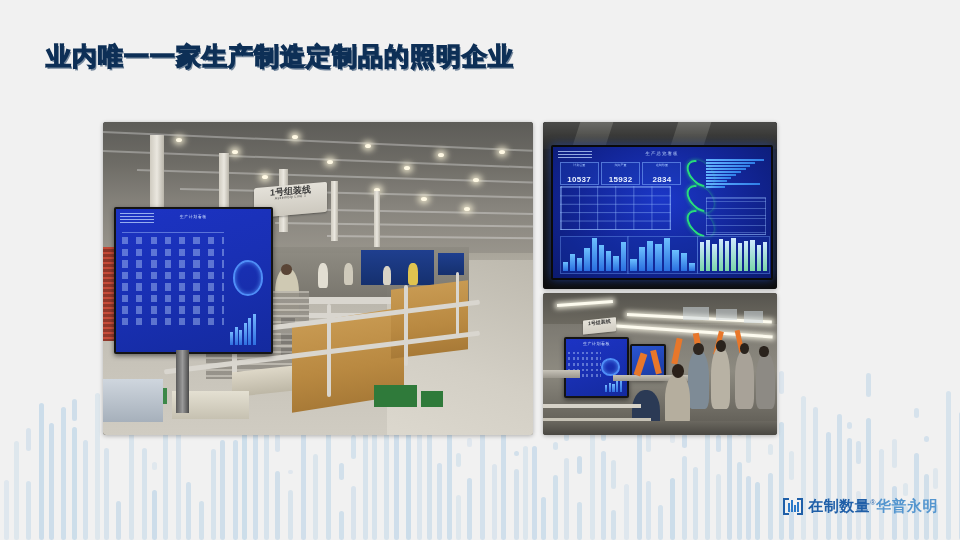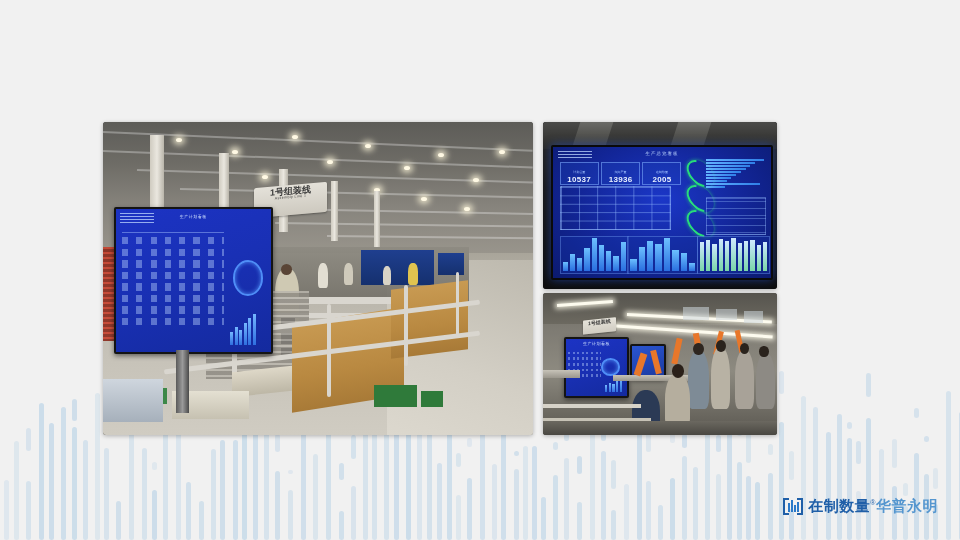--- a/index.html
+++ b/index.html
@@ -188,21 +188,21 @@
     overflow:hidden;
   }
   .dr-hdr {
     position:absolute; left:0; right:0; top:3%;
     text-align:center; color:#bcd4ff; font-size:4.5px; letter-spacing:1px;
   }
   .dr-kpi {
     position:absolute; top:11%; height:16%;
     border:.5px solid rgba(130,175,255,.55);
     background: rgba(30,65,190,.35);
-    display:flex; flex-direction:column; align-items:center; justify-content:flex-end;
+    display:flex; flex-direction:column; align-items:center; justify-content:space-between;
     color:#e8f1ff;
   }
   .dr-kpi .lbl { font-size:3px; color:#9fc0ff; margin-bottom:1px; }
   .dr-kpi .val { font-size:8px; font-weight:bold; letter-spacing:.3px; }
   .dr-grid {
     position:absolute; left:3%; top:30%; width:50%; height:32%;
     background-image:
       linear-gradient(rgba(150,190,255,.45) .5px, transparent .5px),
       linear-gradient(90deg, rgba(150,190,255,.45) .5px, transparent .5px);
     background-size: 16.6% 20%;
@@ -457,20 +457,21 @@
       <div class="deco-bar" style="left: 914px; height: 87.0256px; background: rgb(201, 219, 233); opacity: 0.83;"></div>
       <div class="deco-seg" style="left: 914px; height: 10.0148px; bottom: 121.782px; background: rgb(201, 219, 233); opacity: 0.66;"></div>
       <div class="deco-bar" style="left: 924px; height: 65.9468px; background: rgb(201, 219, 233); opacity: 0.8;"></div>
       <div class="deco-seg" style="left: 924px; height: 5.34412px; bottom: 98.433px; background: rgb(201, 219, 233); opacity: 0.75;"></div>
       <div class="deco-bar" style="left: 933px; height: 36.4457px; background: rgb(201, 219, 233); opacity: 0.76;"></div>
       <div class="deco-seg" style="left: 933px; height: 20.9991px; bottom: 50.5487px; background: rgb(201, 219, 233); opacity: 0.44;"></div>
       <div class="deco-bar" style="left: 946px; height: 149.109px; background: rgb(201, 219, 233); opacity: 0.65;"></div>
       <div class="deco-bar" style="left: 959px; height: 128.344px; background: rgb(201, 219, 233); opacity: 0.82;"></div>
     </div>
 
+  <div class="title">业内唯一一家生产制造定制品的照明企业</div>
 
   <div class="photo photo-main">
     <div class="ph-inner">
 
       <div class="mf-ceiling"></div>
 
       <div class="mf-beam" style="left:0;top:3%;width:100%;transform:rotate(2.5deg);"></div>
       <div class="mf-beam" style="left:0;top:9%;width:100%;transform:rotate(2.2deg);"></div>
       <div class="mf-beam" style="left:8%;top:15%;width:92%;transform:rotate(1.8deg);"></div>
       <div class="mf-beam" style="left:18%;top:21%;width:82%;transform:rotate(1.4deg);"></div>
@@ -592,25 +593,25 @@
 
           <div class="scr-logo" style="left:2%;top:3%;width:16%;height:7%;"></div>
           <div class="dr-hdr">生产总览看板</div>
 
           <div class="dr-kpi" style="left:3%;width:17%;">
             <span class="lbl">计划总量</span>
             <span class="val">10537</span>
           </div>
           <div class="dr-kpi" style="left:22%;width:17%;">
             <span class="lbl">实际产量</span>
-            <span class="val">13936</span>
+            <span class="val">15932</span>
           </div>
           <div class="dr-kpi" style="left:41%;width:17%;">
             <span class="lbl">在制数量</span>
-            <span class="val">2005</span>
+            <span class="val">2834</span>
           </div>
 
           <div class="dr-grid"></div>
 
           <div class="dr-gauge" style="left:60%;top:12%;"></div>
           <div class="dr-gauge" style="left:60%;top:31%;"></div>
           <div class="dr-gauge" style="left:60%;top:50%;"></div>
 
           <div class="dr-hbars" id="drhb">
               <i style="width: 100%;"></i>

